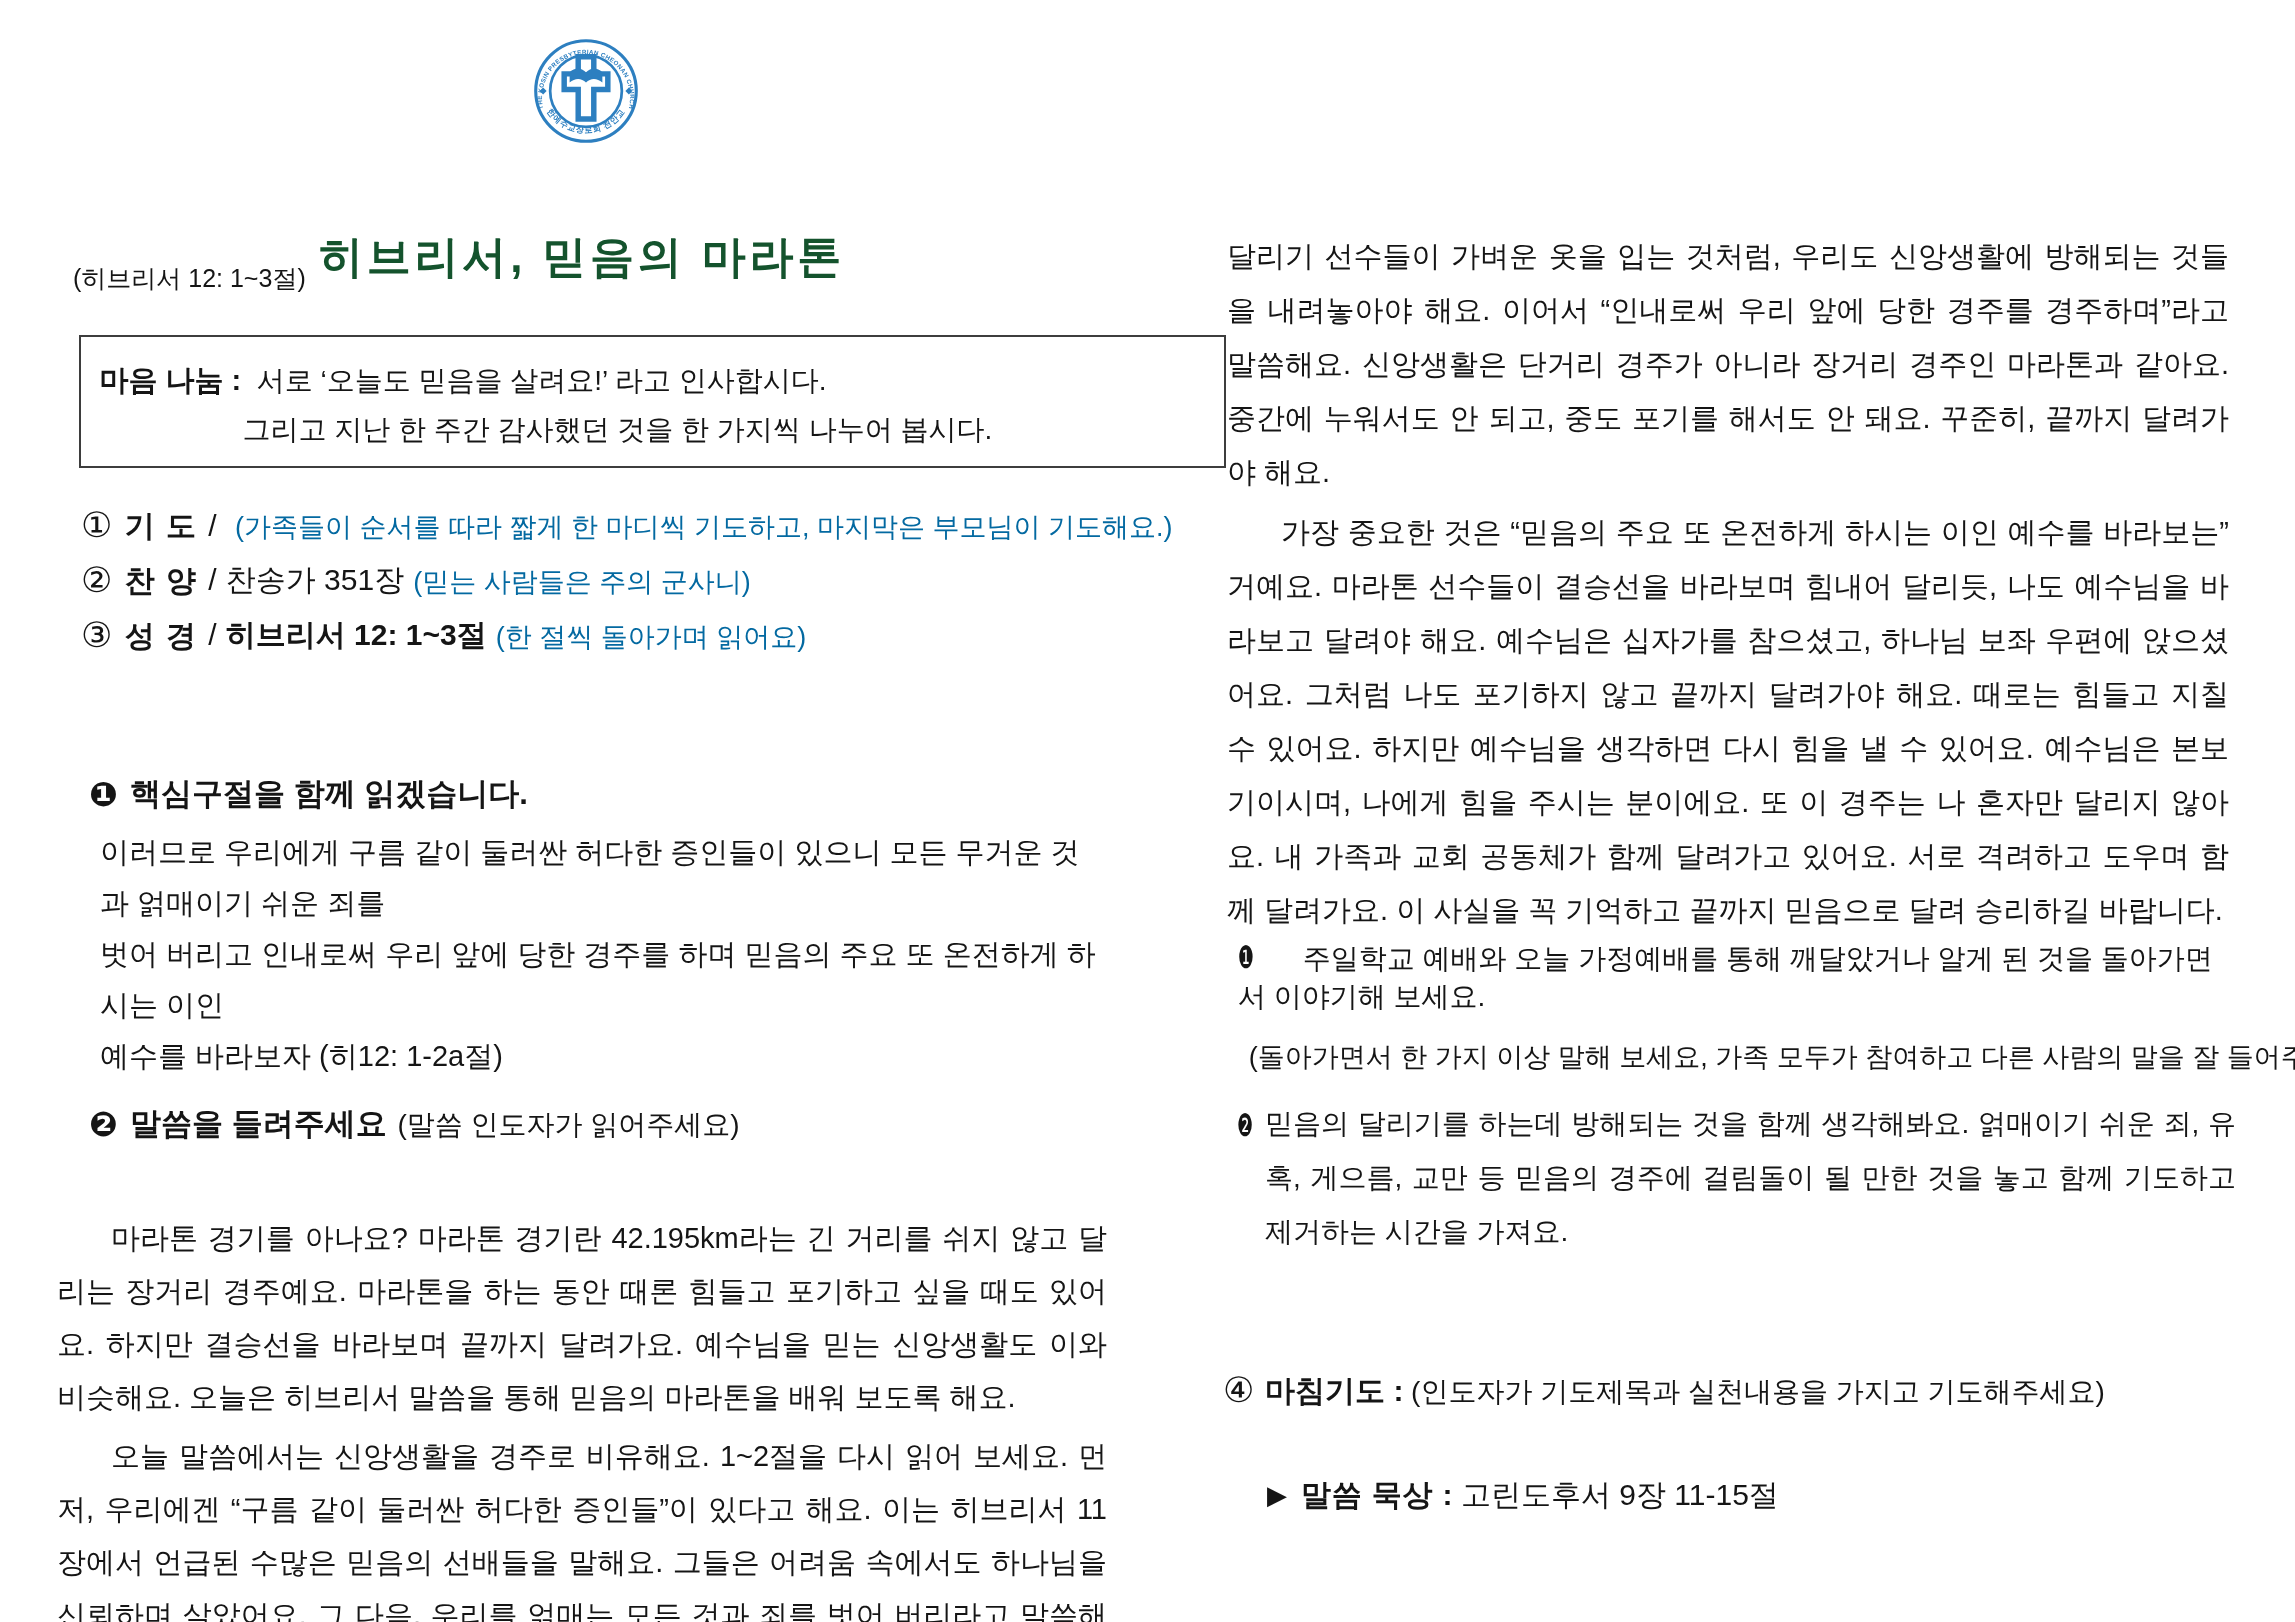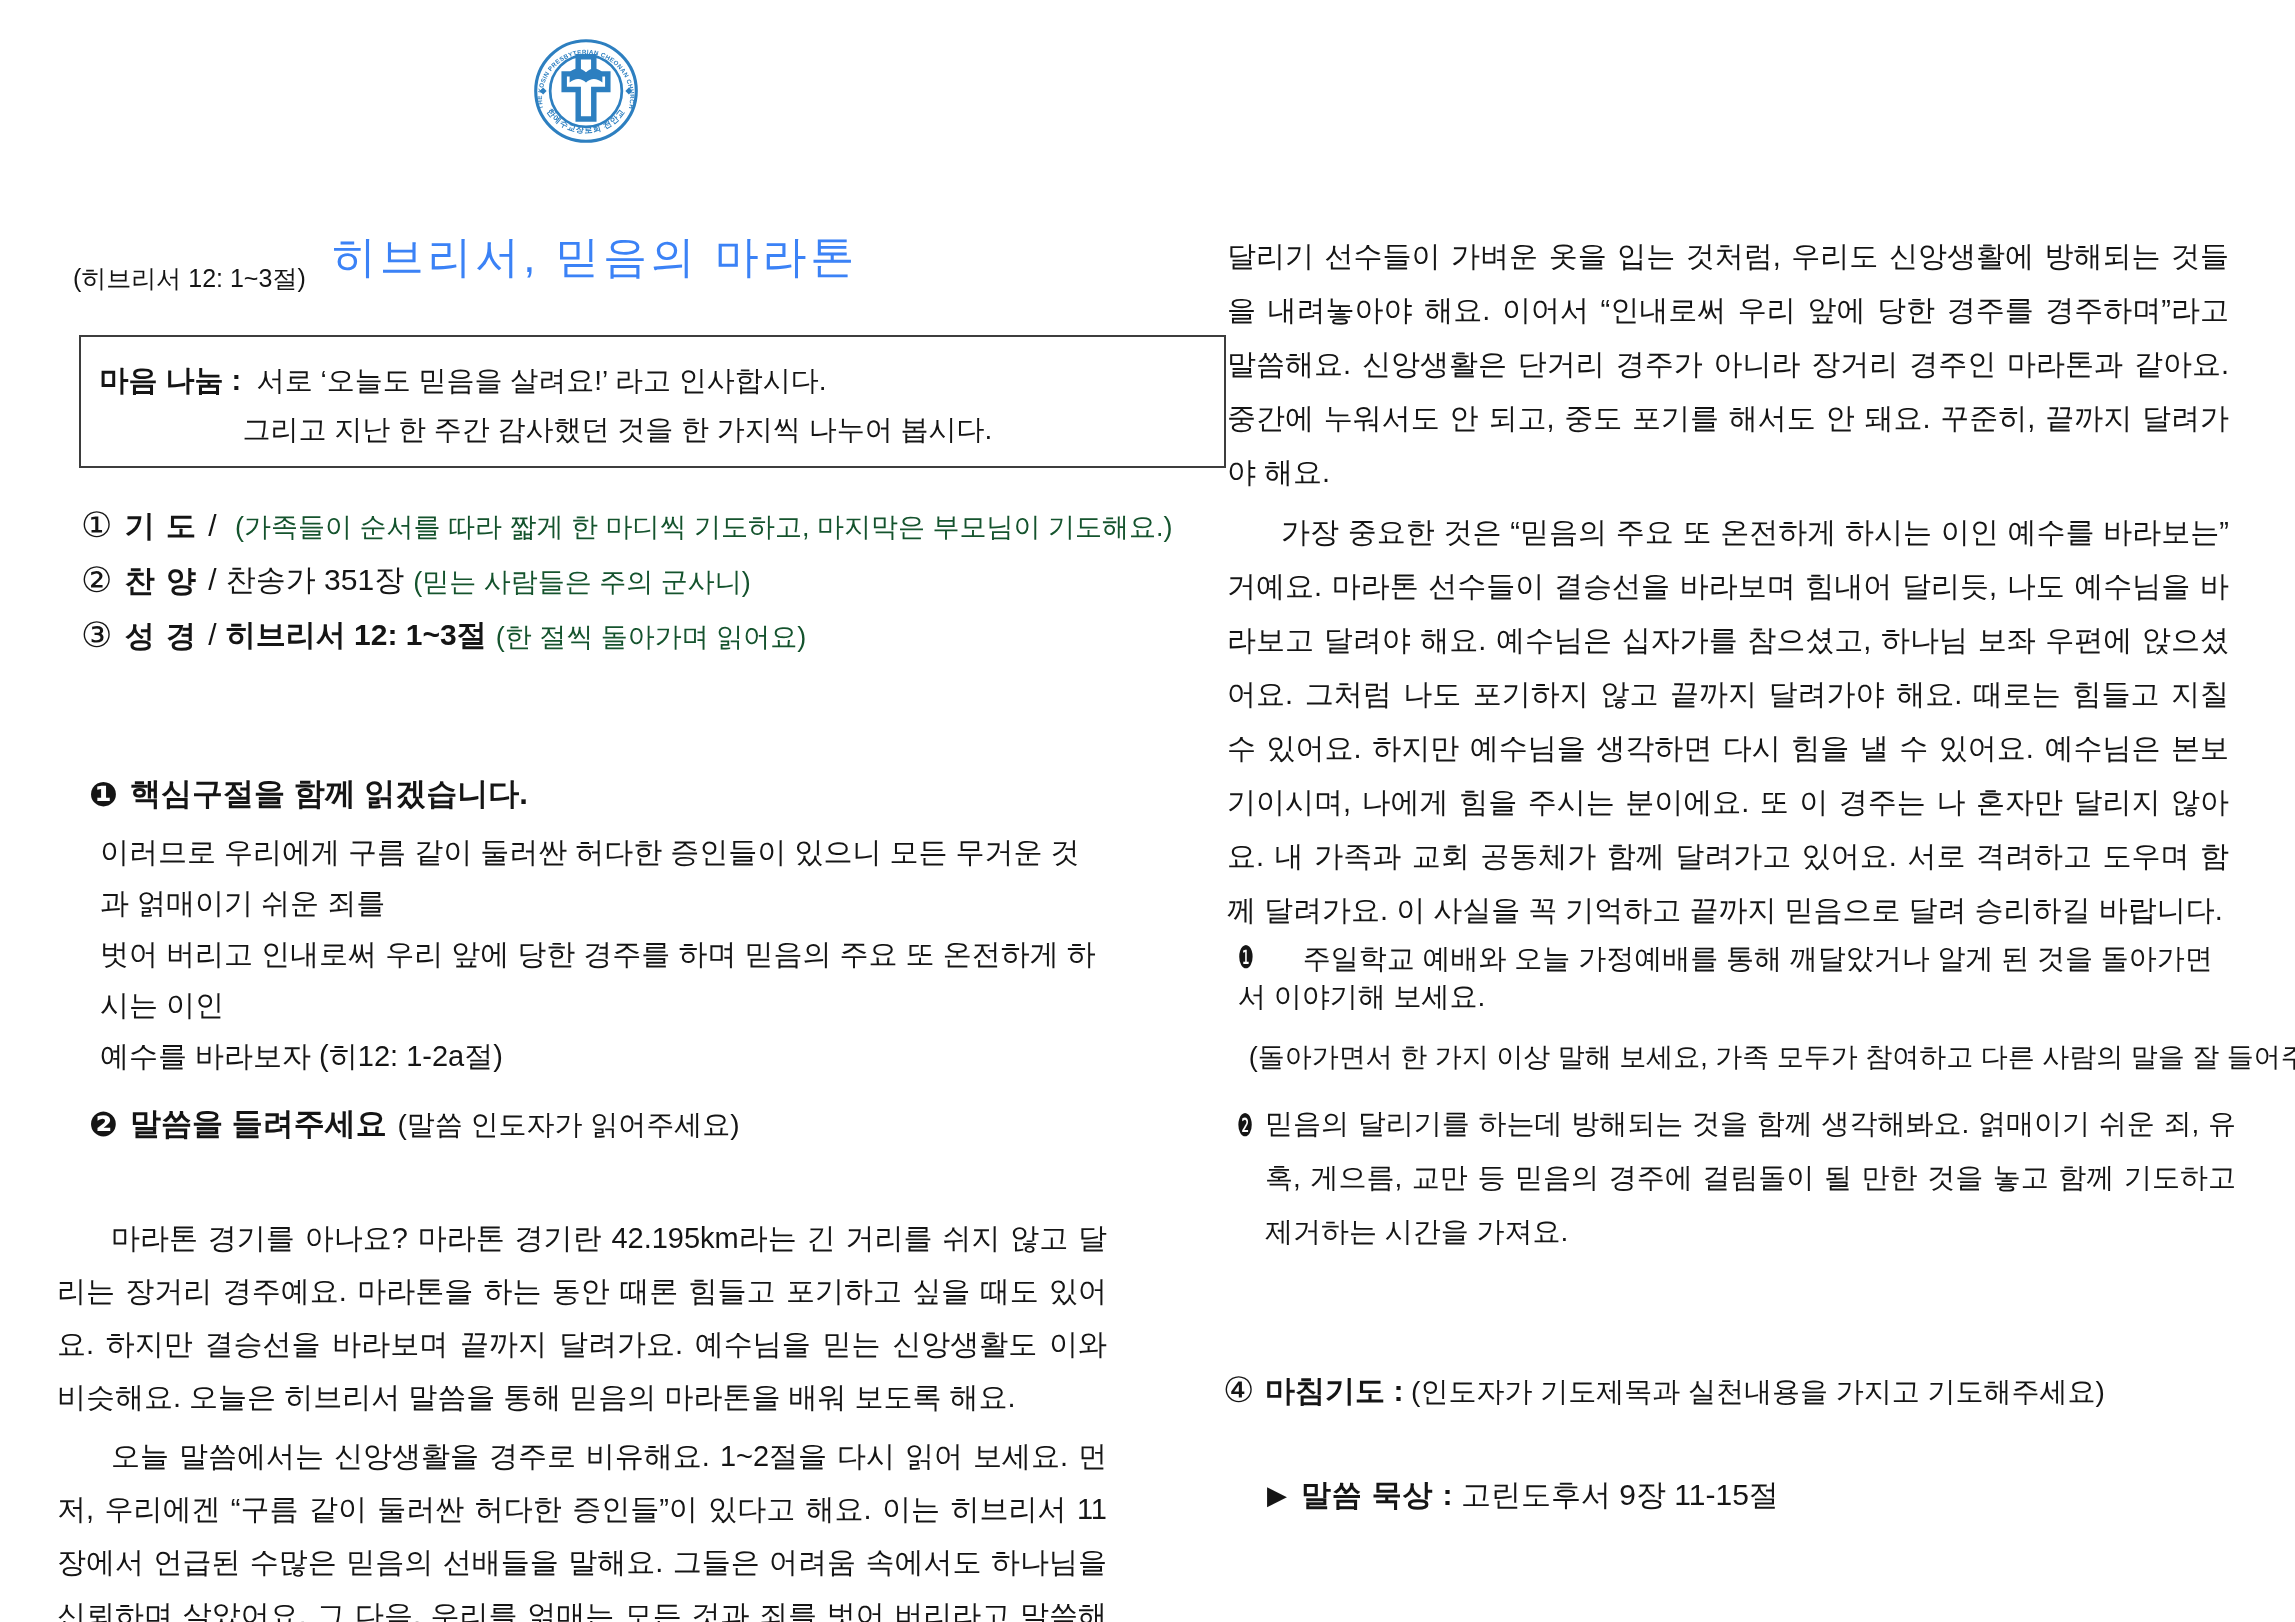--- a/index.html
+++ b/index.html
@@ -15,23 +15,23 @@
   .abs { position: absolute; }
   .bold { font-weight: bold; }
 
   
   .logo { left: 533px; top: 38px; width: 106px; height: 106px; }
   .ring-en { font-size: 8px; font-weight: bold; letter-spacing: 0.45px; fill: #2d7fc0; }
   .ring-ko { font-size: 10.5px; font-weight: bold; letter-spacing: 1px; fill: #2d7fc0; }
 
   
   .title {
-    left: 81px; top: 199px; width: 1028px;
-    font-size: 44px; font-weight: normal; letter-spacing: 3.8px;
-    text-align: center; color: #3b82f6;
+    left: 68px; top: 199px; width: 1028px;
+    font-size: 44px; font-weight: bold; letter-spacing: 3.8px;
+    text-align: center; color: #14532d;
   }
   .subtitle { left: 73px; top: 262px; width: 1028px; font-size: 25px; text-align: left; }
 
   
   .share-box {
     left: 79px; top: 335px; width: 1147px; height: 133px;
     border: 2.3px solid #3d3d3d; box-sizing: border-box;
     padding: 21.5px 21.5px 0 18.4px;
     font-size: 28px; line-height: 43px; white-space: nowrap;
   }
@@ -39,21 +39,21 @@
   .share-line2 { padding-left: 143px; margin-top: 6.1px; }
 
   
   .order { left: 81px; top: 506px; }
   .order-item { font-size: 30px; line-height: 38px; margin-bottom: 15.3px; white-space: nowrap; }
   .order-item .num { font-size: 35px; margin-right: 12.3px; vertical-align: -1.5px; }
   .order-item .label { font-weight: bold; letter-spacing: 1.5px; }
   .order-item .sep { margin: 0 9.2px 0 10.7px; }
   .order-item .value { margin-right: 9.2px; }
   .order-item:nth-child(3) .value { font-weight: bold; }
-  .order-item .note { font-size: 27px; color: #14532d; }
+  .order-item .note { font-size: 27px; color: #0369a1; }
 
   
   .sec-heading { font-size: 31px; font-weight: bold; white-space: nowrap; }
   .sec-heading .bullet { font-size: 34px; margin-right: 12.3px; vertical-align: -1.5px; }
   .sec1 { left: 89px; top: 773px; }
   .sec2 { left: 89px; top: 1103px; }
   .sec3 { left: 1244px; top: 899px; }
   .head-note { font-weight: normal; font-size: 28px; margin-left: 10.7px; }
 
   

